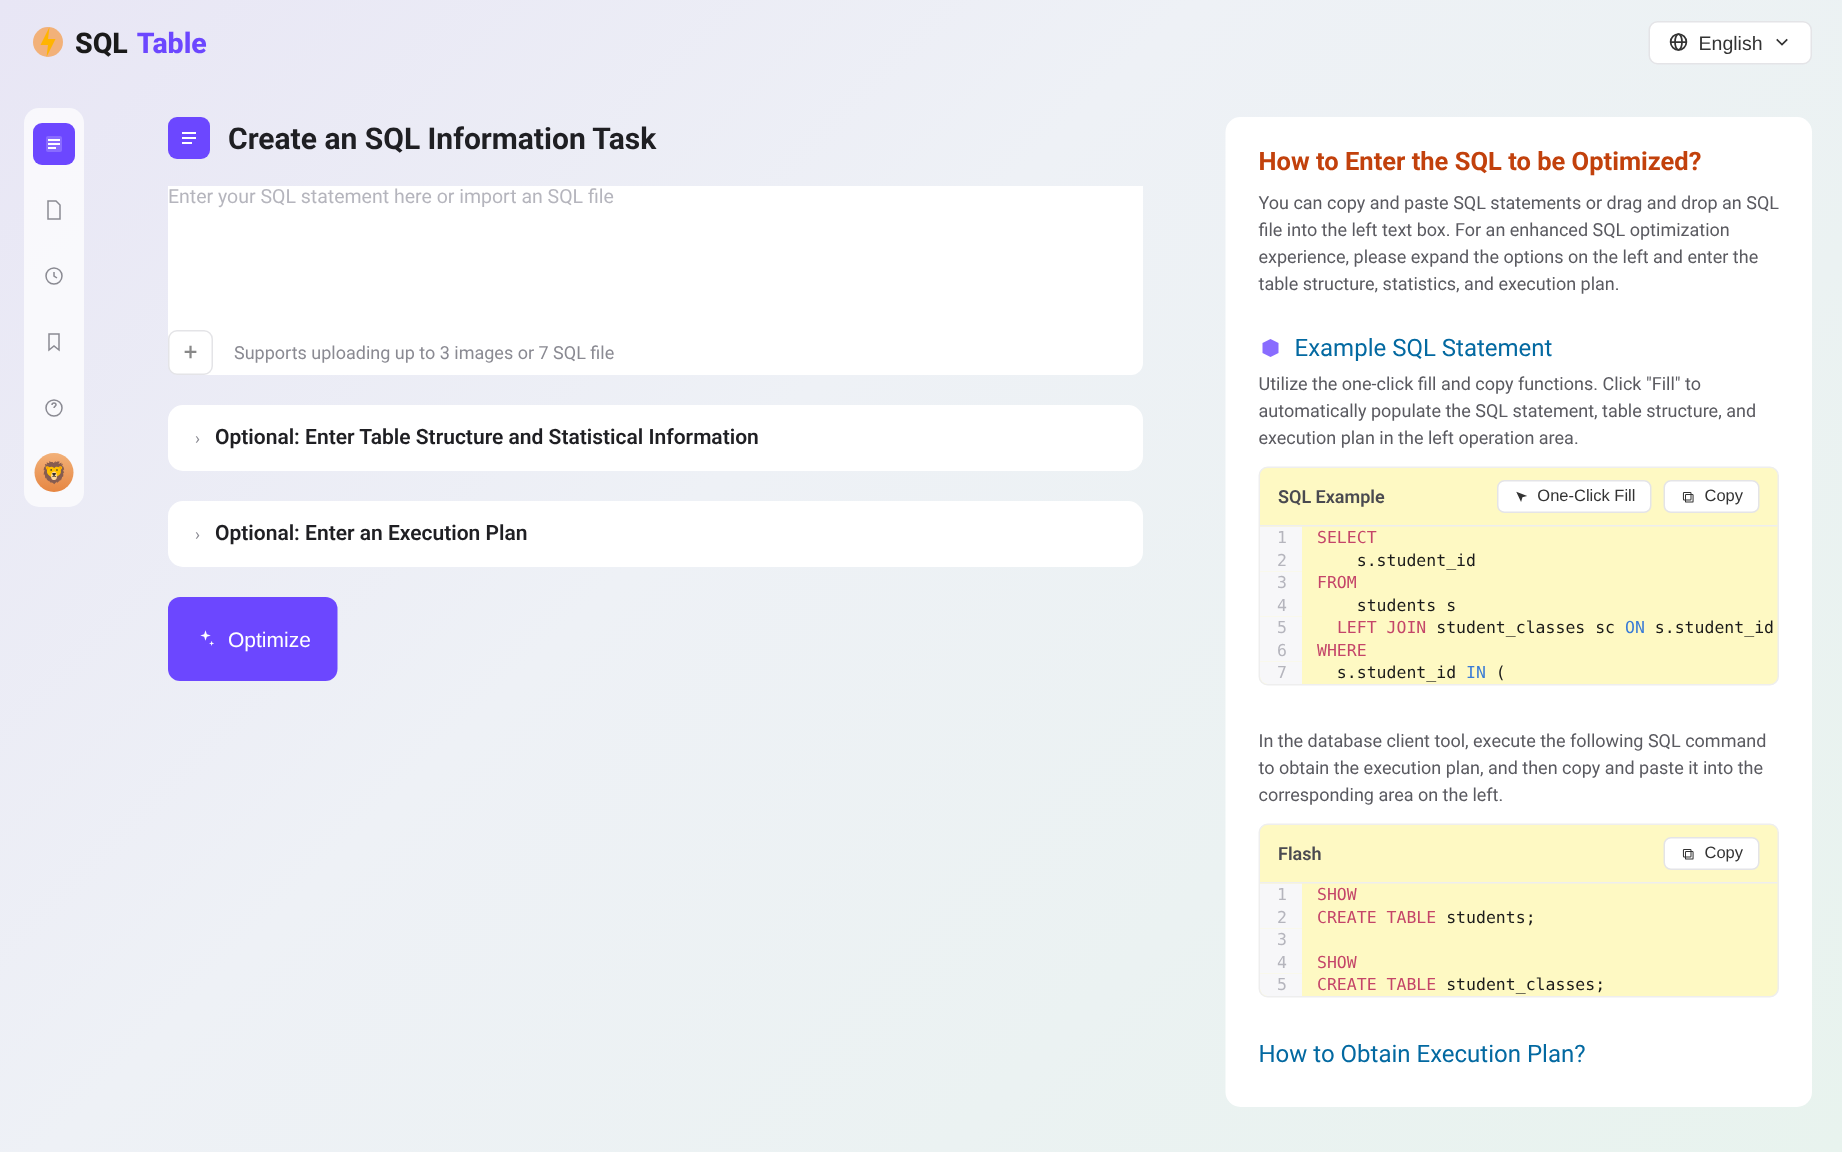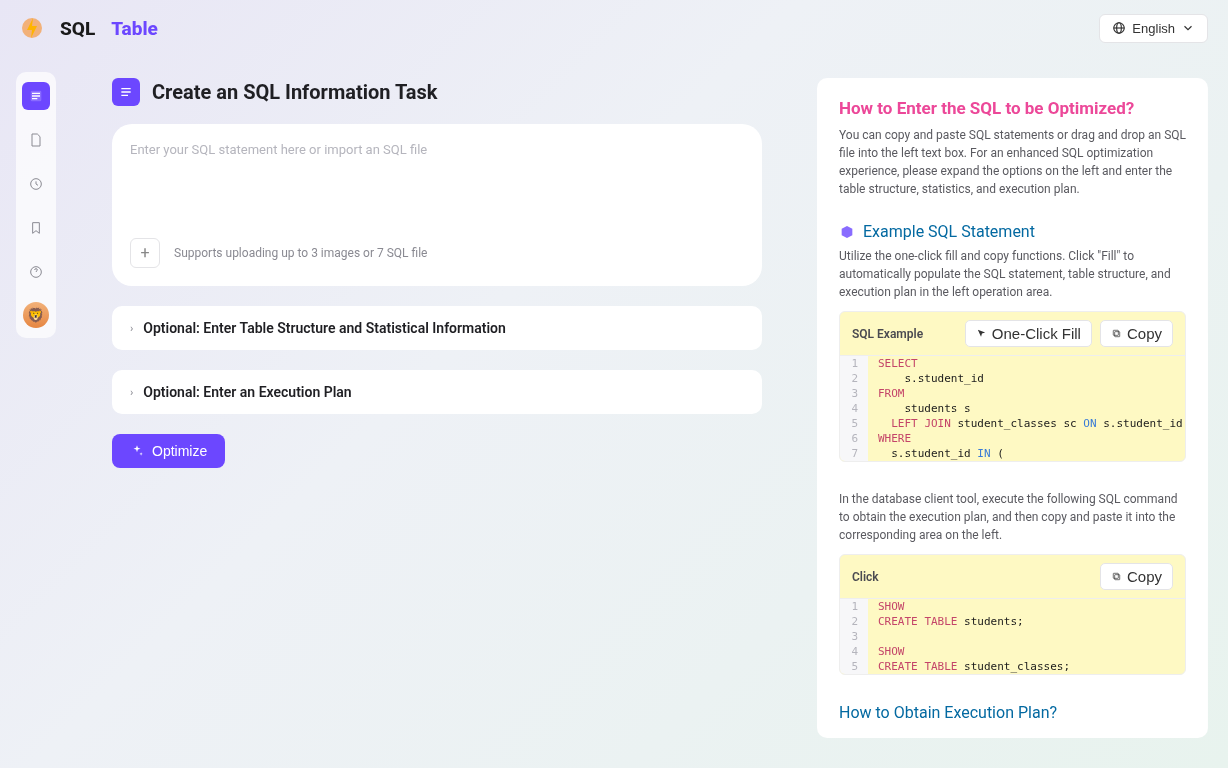--- a/index.html
+++ b/index.html
@@ -16,21 +16,21 @@
   .header {
     height: 56px;
     display: flex;
     align-items: center;
     justify-content: space-between;
     padding: 0 20px;
   }
   .logo {
     display: flex;
     align-items: center;
-    gap: 16px;
+    gap: 6px;
     font-weight: 800;
     font-size: 19px;
   }
   .logo-icon {
     width: 24px; height: 24px;
     display: inline-flex; align-items:center; justify-content:center;
   }
   .logo .sql { color: #1a1a1a; }
   .logo .flash { color: #6C47FF; }
   .lang-btn {
@@ -113,22 +113,21 @@
     background: #6C47FF;
     border-radius: 6px;
     display:flex;align-items:center;justify-content:center;
     color:#fff;
   }
   .page-title-icon svg { width: 16px; height:16px; }
   .page-title { font-size: 20px; font-weight: 700; color:#1f1f23; }
   
   .card {
     background: #fff;
-    border-radius: 20px;
-    padding: 18px;
+    border-radius: 8px;
     margin-bottom: 20px;
   }
   .sql-textarea {
     width: 100%;
     min-height: 84px;
     border: none;
     resize: none;
     font-size: 13px;
     font-family: inherit;
     color: #333;
@@ -163,32 +162,32 @@
     gap: 10px;
     cursor: pointer;
   }
   .collapsible .chev { color: #8a8a92; font-size: 11px; }
   .collapsible .lbl { font-size: 14px; font-weight: 600; color: #1f1f23; }
   
   .optimize-btn {
     background: #6C47FF;
     color: #fff;
     border: none;
-    padding: 9px 18px;
+    padding: 20px 18px;
     border-radius: 8px;
     font-size: 14px;
     font-weight: 500;
     display: inline-flex;
     align-items: center;
     gap: 8px;
     cursor: pointer;
   }
   .optimize-btn svg { width:14px; height:14px; }
   
-  .help-h1 { font-size: 17px; font-weight: 700; color: #ec4899; margin-bottom: 8px; }
+  .help-h1 { font-size: 17px; font-weight: 700; color: #c2410c; margin-bottom: 8px; }
   .help-p { font-size: 12px; color: #5a5a60; line-height: 1.5; margin-bottom: 24px; }
   .help-section-title { display:flex;align-items:center;gap:8px; font-size:16px; font-weight:400; color:#0369a1; margin-bottom:6px;}
   .help-section-title .ic { width:16px;height:16px;color:#6C47FF; }
   .help-section-desc { font-size:12px;color:#5a5a60;line-height:1.5;margin-bottom:10px; }
   .code-block {
     border: 1px solid #eee;
     border-radius: 6px;
     overflow: hidden;
     margin-bottom: 28px;
     background: #fef9c3;
@@ -198,21 +197,21 @@
     padding: 8px 12px;
     border-bottom: 1px solid #eee;
   }
   .code-header-lbl { font-size:12px; font-weight:600; color:#4a4a50;}
   .code-header-btns { display:flex;gap:8px; }
   .code-btn {
     border: 1px solid #e4e4e7;
     background:#fff;
     border-radius:5px;
     padding: 4px 10px;
-    font-size: 15px;
+    font-size: 11px;
     display:flex;align-items:center;gap:5px;
     cursor:pointer;
     color:#333;
   }
   .code-body { position: relative; max-height: 110px; overflow:hidden; }
   .code-body.tall { max-height: 100px; }
   .code-line { display:flex; align-items:flex-start; font-family: ui-monospace, SFMono-Regular, Menlo, monospace; font-size:11px; white-space: pre; }
   .lineno { width: 28px; text-align:right; padding-right:10px; color:#b5b5bd; background:#f7f7f9; flex-shrink:0; height:15px; line-height:15px; }
   .linecontent { padding-left: 10px; height:15px; line-height:15px; overflow:hidden; }
   .kw { color: #c44569; }
@@ -356,21 +355,21 @@
           <div class="code-line"><div class="lineno">4</div><div class="linecontent">    students s</div></div>
           <div class="code-line"><div class="lineno">5</div><div class="linecontent">  <span class="kw">LEFT</span> <span class="kw">JOIN</span> student_classes sc <span class="kw2">ON</span> s.student_id = sc.student</div></div>
           <div class="code-line"><div class="lineno">6</div><div class="linecontent"><span class="kw">WHERE</span></div></div>
           <div class="code-line"><div class="lineno">7</div><div class="linecontent">  s.student_id <span class="kw2">IN</span> (</div></div>
         </div>
     </div>
 
     <div class="help-section-desc">In the database client tool, execute the following SQL command to obtain the execution plan, and then copy and paste it into the corresponding area on the left.</div>
     <div class="code-block">
       <div class="code-header">
-        <span class="code-header-lbl">Click</span>
+        <span class="code-header-lbl">Flash</span>
         <div class="code-header-btns">
           <button class="code-btn">
             <svg width="11" height="11" viewBox="0 0 24 24">
                 <rect x="8" y="8" width="11" height="11" rx="1" stroke="#333" stroke-width="1.5" fill="none"></rect>
                 <rect x="5" y="5" width="11" height="11" rx="1" stroke="#333" stroke-width="1.5" fill="none"></rect>
               </svg>
             <span>Copy</span>
           </button>
         </div>
       </div>

